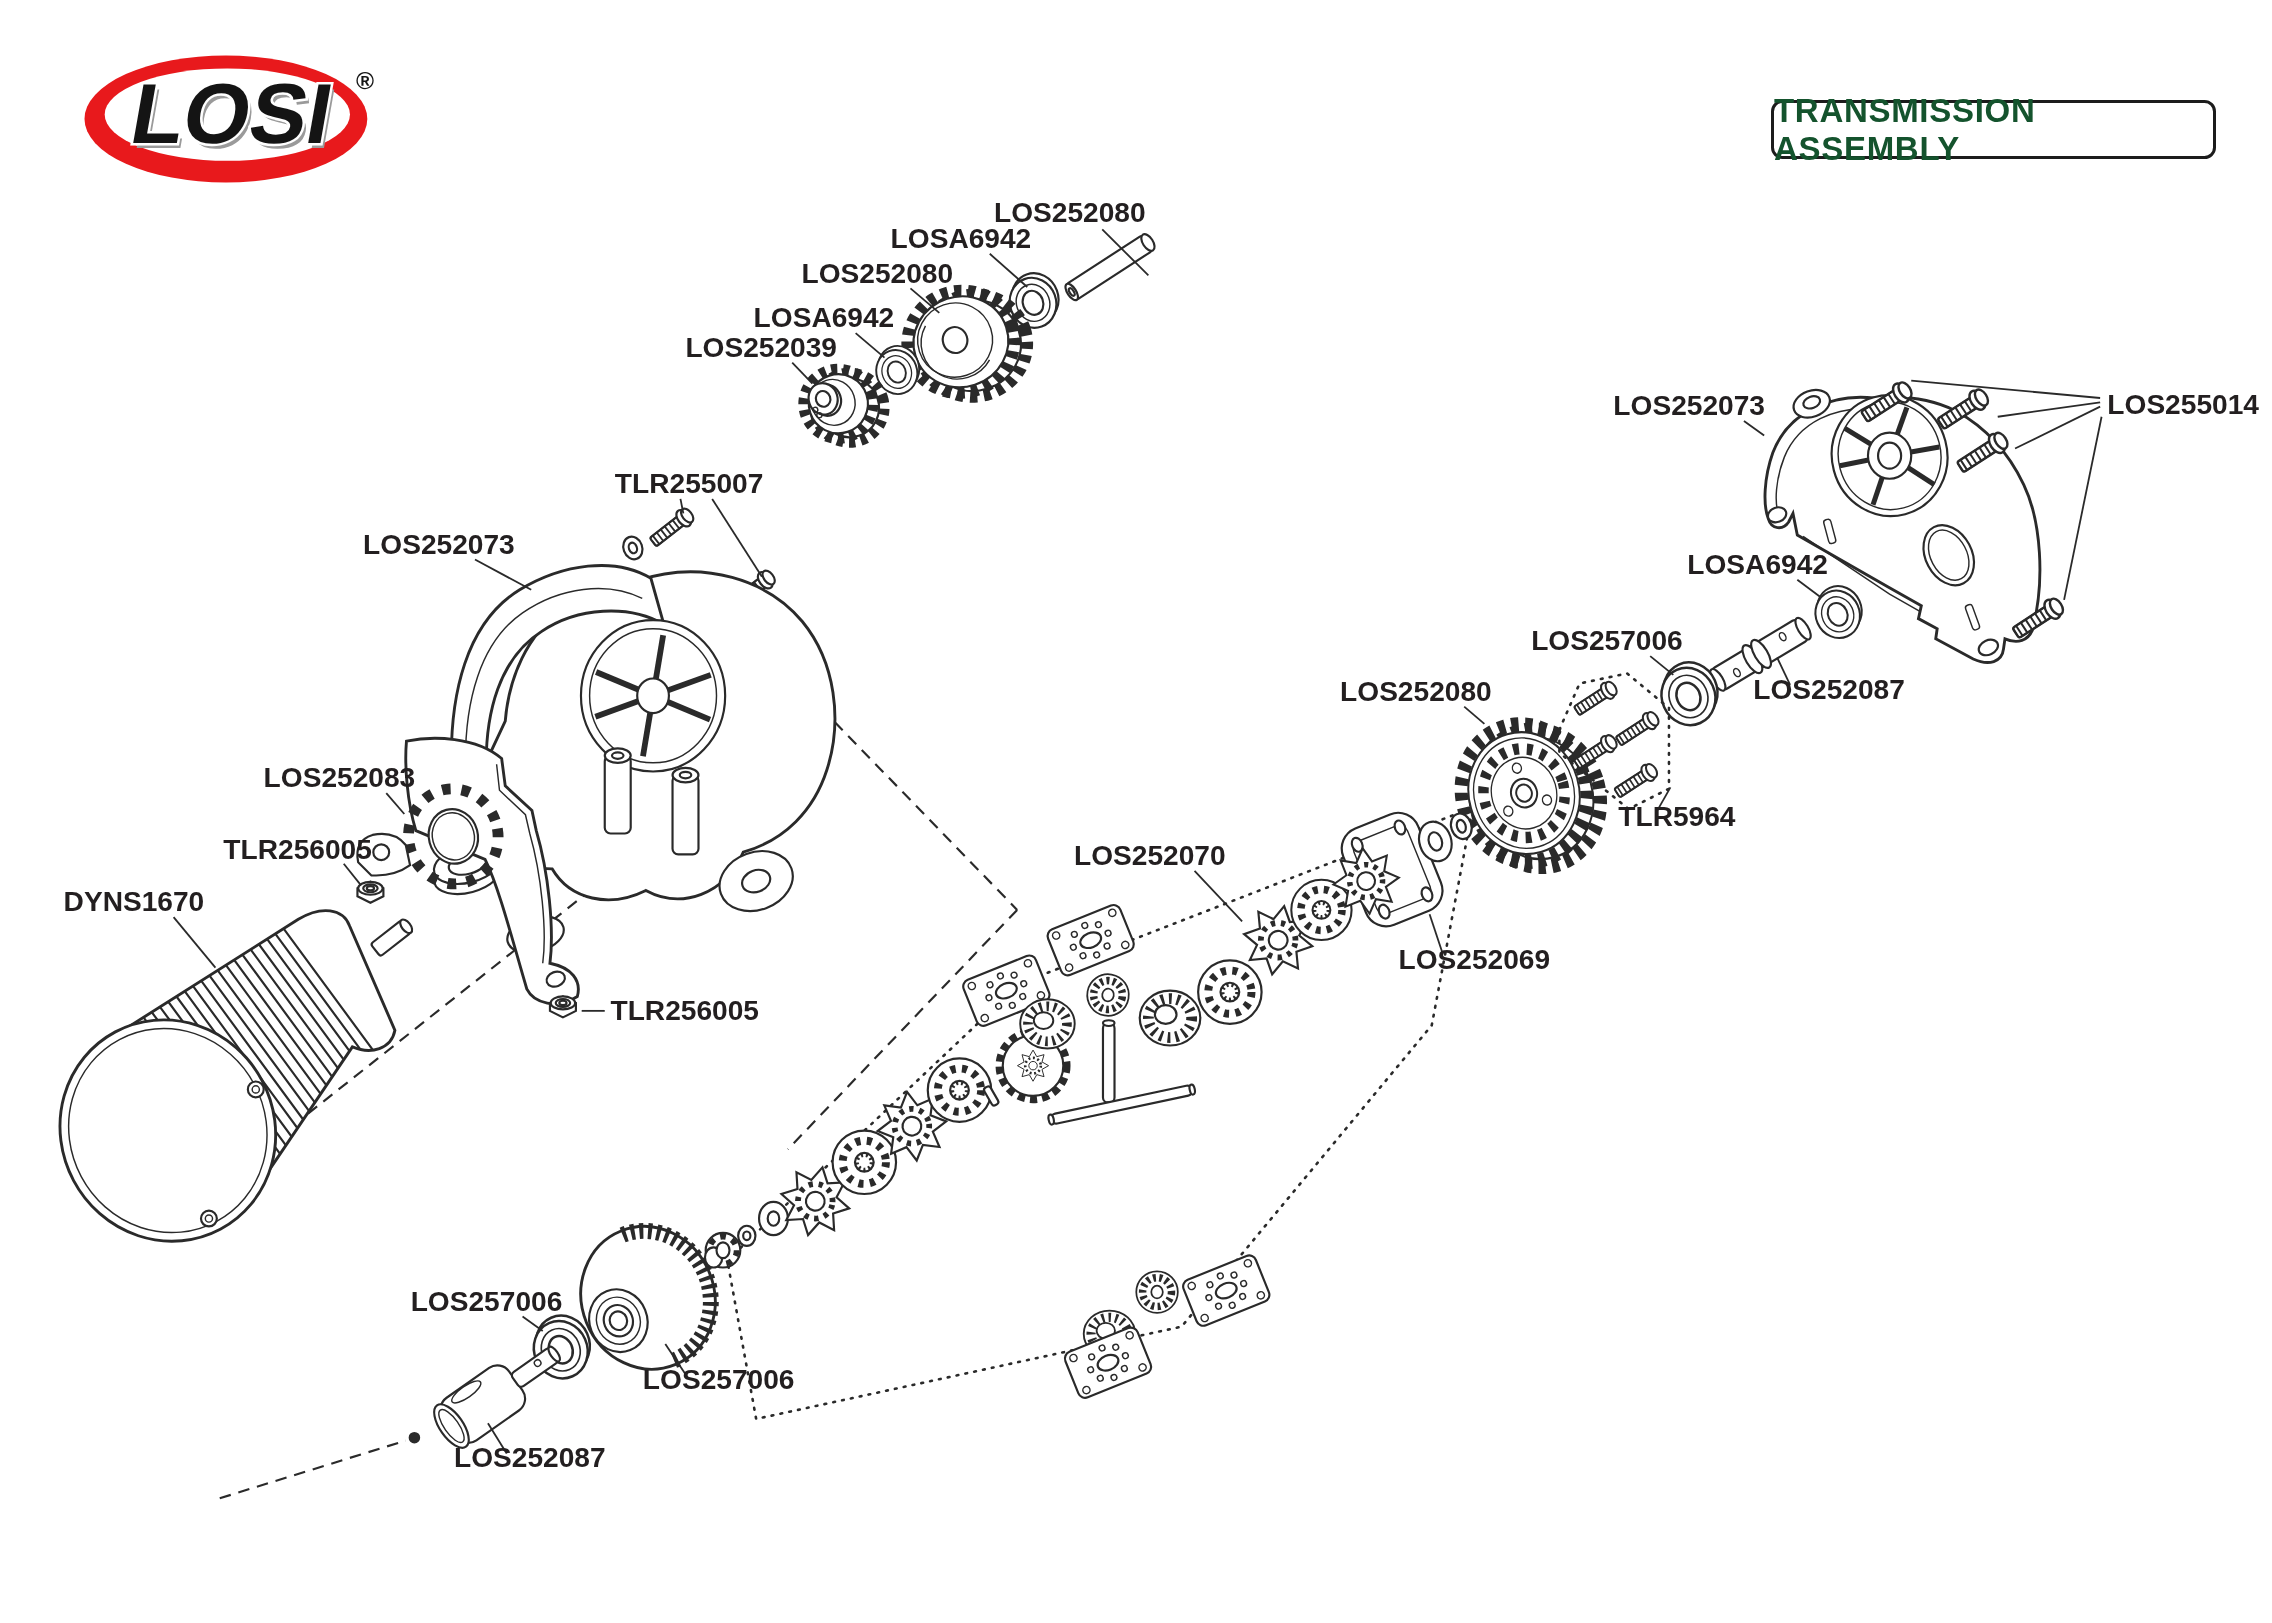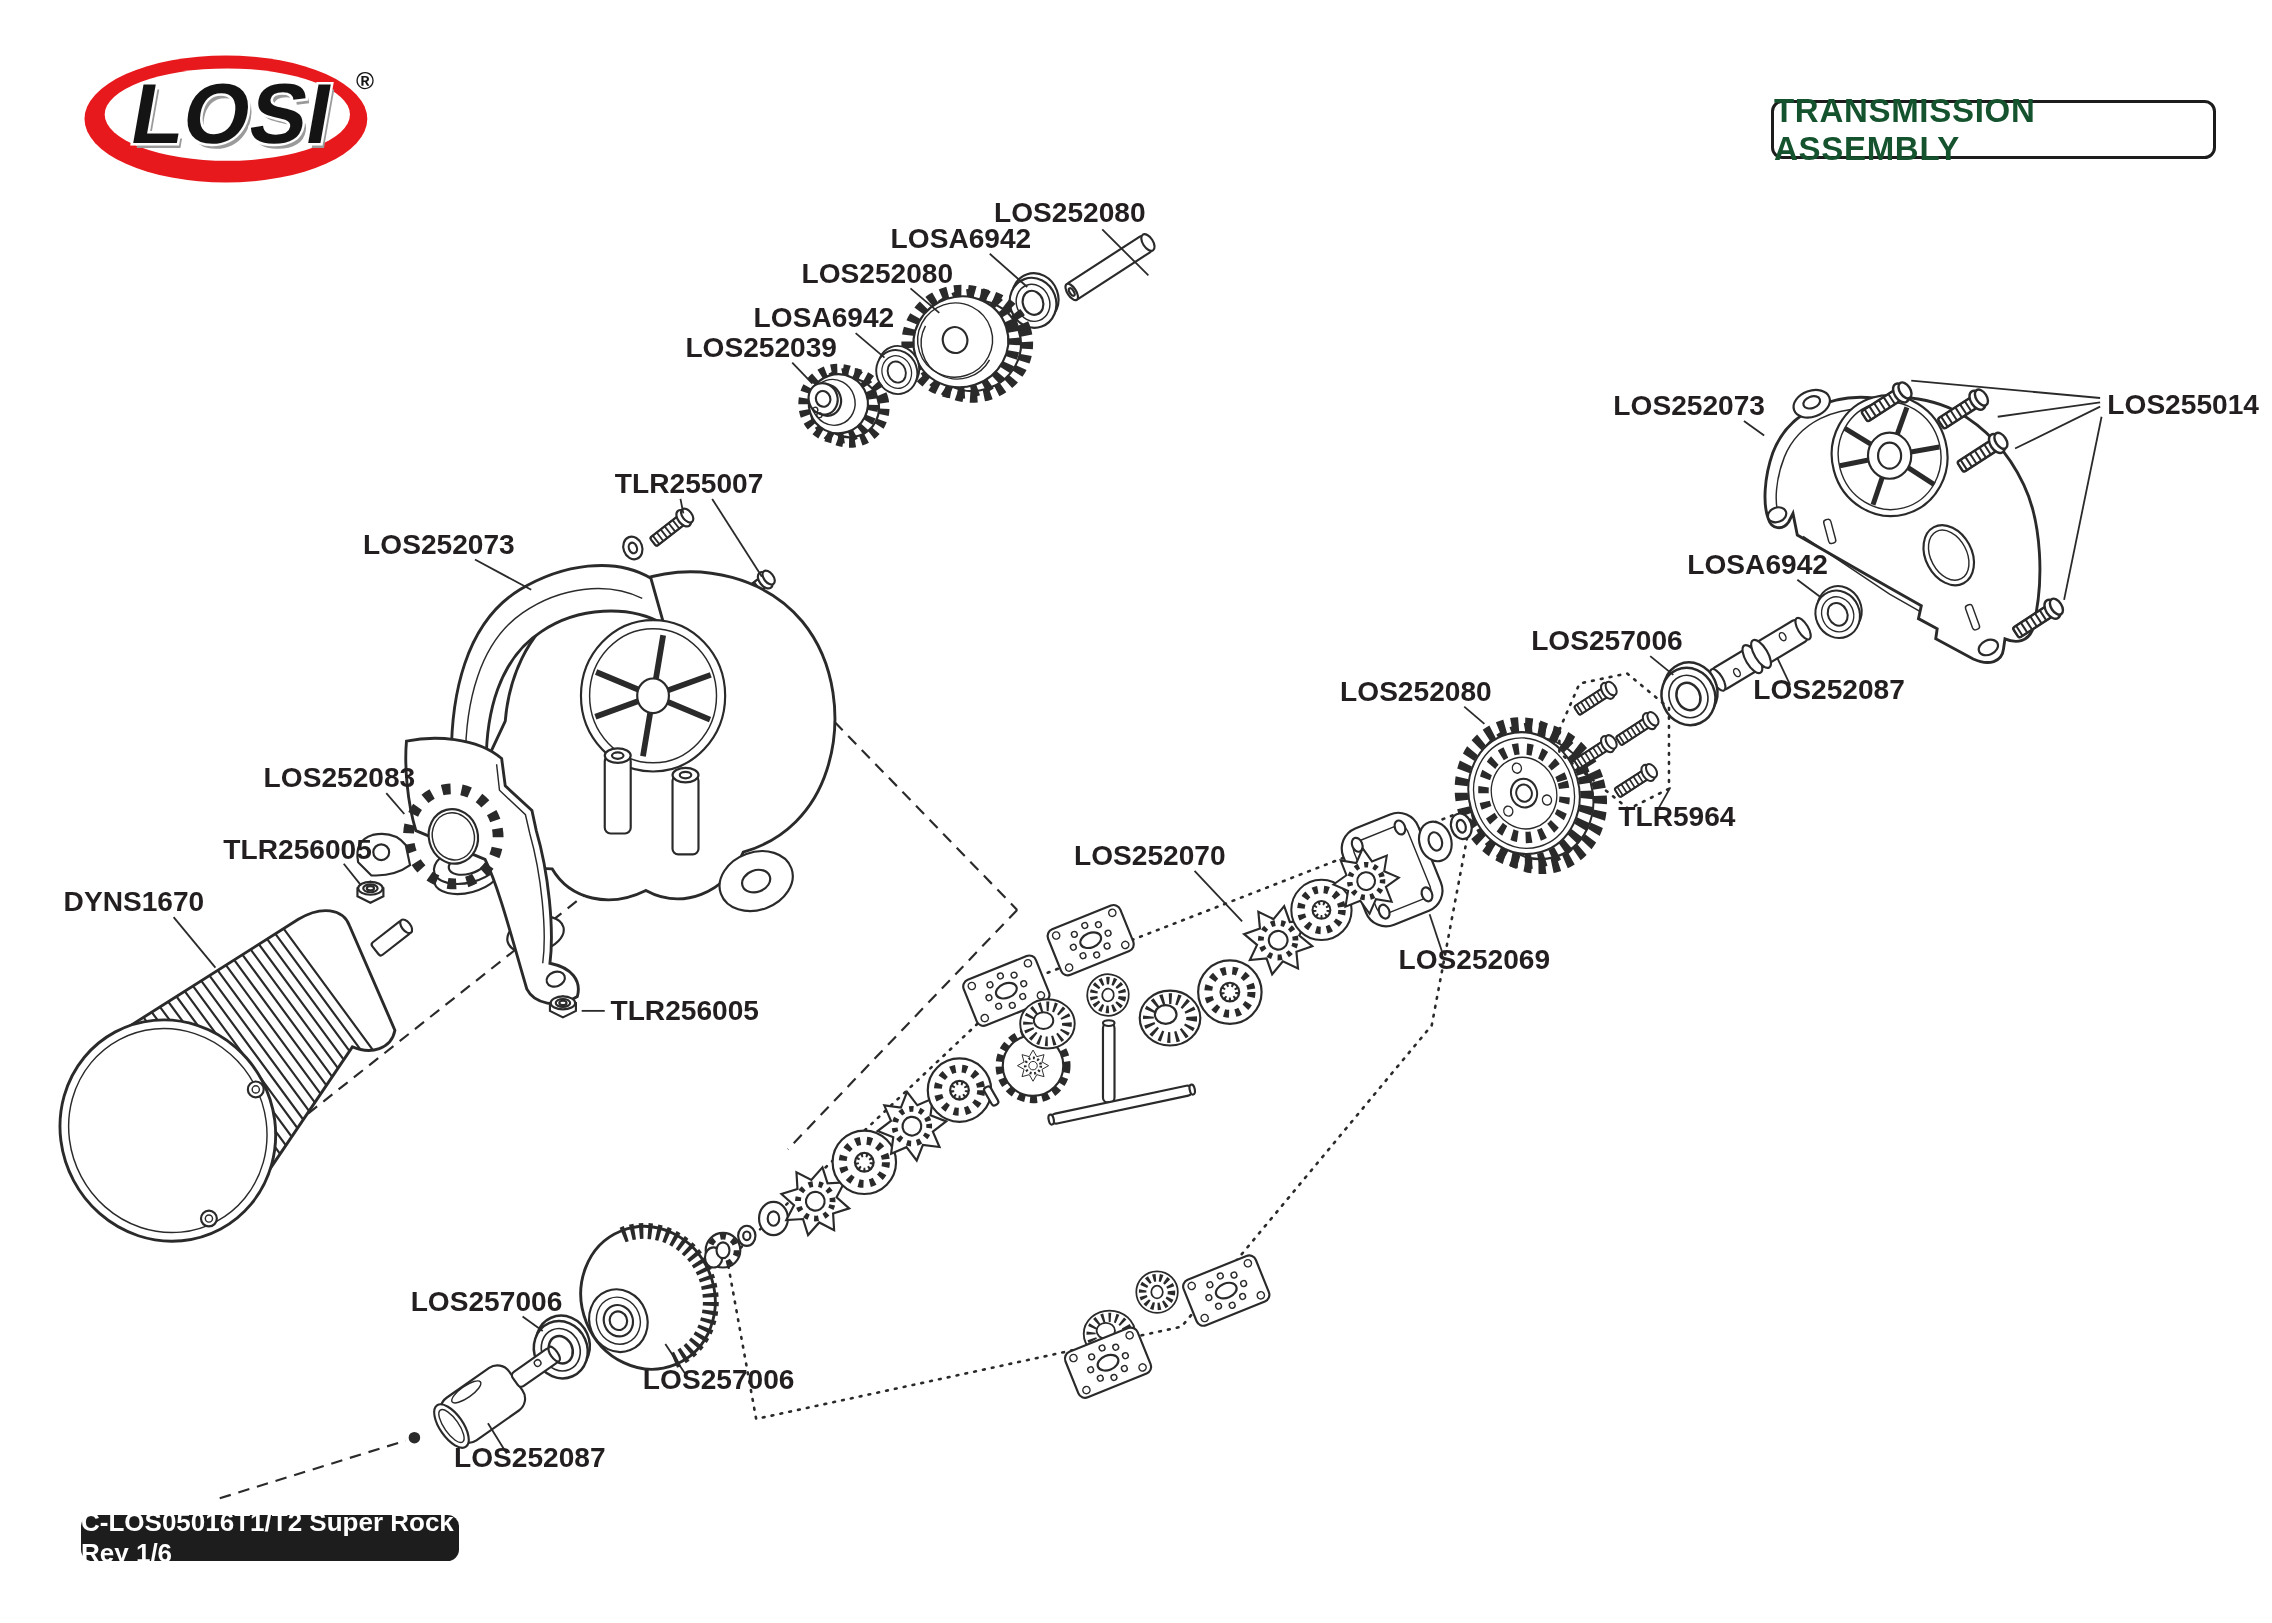--- a/index.html
+++ b/index.html
@@ -42,23 +42,20 @@
         <text x="232" y="146" text-anchor="middle" style="font:900 118px 'Liberation Sans',sans-serif;fill:#141414;stroke:#ffffff;stroke-width:7;paint-order:stroke;">LOSI</text>
       </g>
       <text x="398" y="70" text-anchor="middle" style="font:700 34px 'Liberation Sans',sans-serif;fill:#141414;">®</text>
     </svg>
   </div>
 
   <div class="title-box">
     <span>TRANSMISSION ASSEMBLY</span>
   </div>
 
-  <div class="footer-box">
-    <span>C-LOS05016T1/T2 Super Rock Rey 1/6</span>
-  </div>
 
   <svg class="diagram" viewBox="0 0 3151 2251" width="2273" height="1623">
 
     <defs>
       <g id="bearing">
         <ellipse cx="5" cy="-5" rx="32" ry="35" class="w"></ellipse>
         <ellipse cx="0" cy="0" rx="32" ry="35" class="w"></ellipse>
         <ellipse cx="0" cy="0" rx="23" ry="26" class="ln2"></ellipse>
         <ellipse cx="0" cy="0" rx="14" ry="17" class="w"></ellipse>
       </g>

